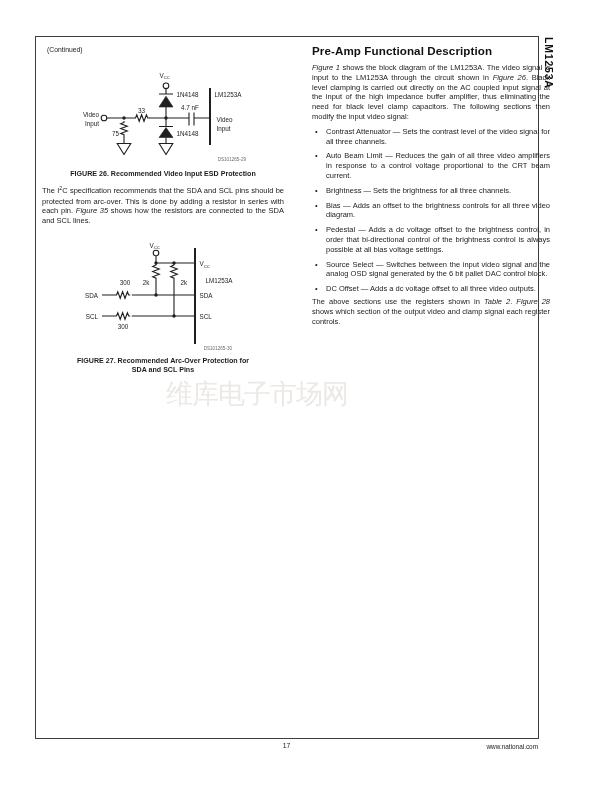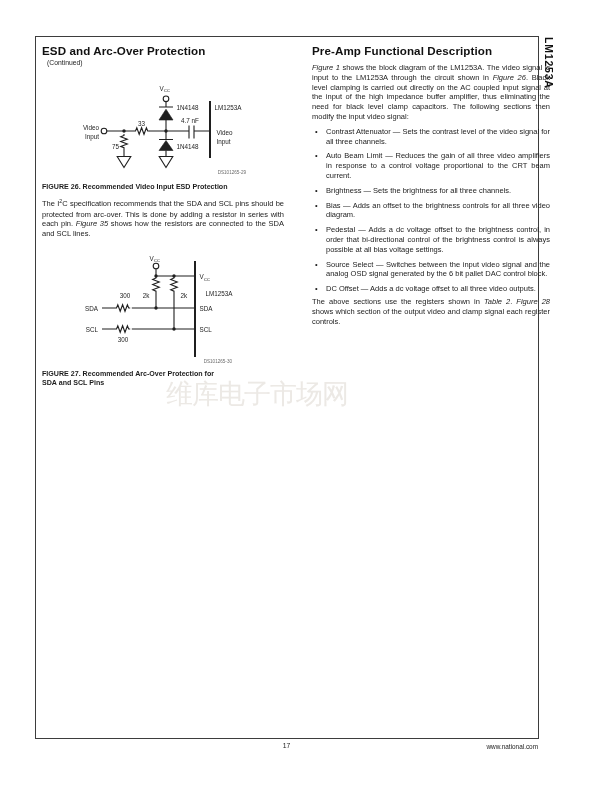--- a/index.html
+++ b/index.html
@@ -12,21 +12,21 @@
         font-weight:bold;font-size:10.5px;letter-spacing:0.8px;color:#111;z-index:2;}
   .col{position:absolute;top:44px;z-index:2;}
   .col-left{left:42px;width:242px;}
   .col-right{left:312px;width:238px;}
   h1{margin:0;font-size:11.6px;font-weight:bold;color:#111;letter-spacing:0.1px;}
   .continued{font-size:6.8px;margin:2px 0 0 5px;}
   .body{font-size:7.5px;line-height:9.8px;text-align:justify;margin:0;}
   .it{font-style:italic;}
   .sup{font-size:5.2px;position:relative;top:-2.4px;}
   .fig{display:block;margin:14px auto 0 auto;}
-  .figcap{font-size:7.1px;font-weight:bold;text-align:left;margin-top:5px;line-height:8.8px;}
+  .figcap{font-size:7.1px;font-weight:bold;text-align:center;margin-top:5px;line-height:8.8px;}
   .para-block{margin-top:7px;}
   ul.bullets{list-style:none;margin:3px 0 0 0;padding:0;}
   ul.bullets li{position:relative;padding-left:14px;margin-top:5px;}
   ul.bullets li::before{content:"\2022";position:absolute;left:3px;top:0;font-size:7.5px;}
   .footer-page{position:absolute;left:35px;top:742px;width:503px;text-align:center;
         font-size:6.8px;z-index:2;}
   .footer-site{position:absolute;top:742.5px;right:74px;font-size:6.4px;z-index:2;}
   
   .wire{stroke:#1f1f1f;stroke-width:1.1;fill:none;}
   .icbar{stroke:#1f1f1f;stroke-width:2;fill:none;}
@@ -42,21 +42,20 @@
 </head>
 <body>
 
 <div class="page">
 
   <div class="watermark">维库电子市场网</div>
   <div class="frame"></div>
   <div class="vlabel">LM1253A</div>
 
   <div class="col col-left">
-    <h1>ESD and Arc-Over Protection</h1>
     <div class="continued">(Continued)</div>
 
     <svg class="fig" width="238" height="98" viewBox="0 0 238 98">
       <g class="wire">
         <path d="M122,21.6 V27 M115,27 H129 M122,40 V59.5 M115,59.5 H129 M122,70.5 V76.5
                  M62.8,51 H90 M105,51 H145 M150,51 H165
                  M145,45.5 V58.5 M150,45.5 V58.5"></path>
         <path d="M90,51 l1.5,0 l1.3,-3.3 l2.4,6.6 l2.4,-6.6 l2.4,6.6 l2.4,-6.6 l1.3,3.3 l1.5,0"></path>
         <path d="M80,54 l0,1.5 l-3.3,1.3 l6.6,2.4 l-6.6,2.4 l6.6,2.4 l-6.6,2.4 l3.3,1.3 l0,8.8"></path>
       </g>

